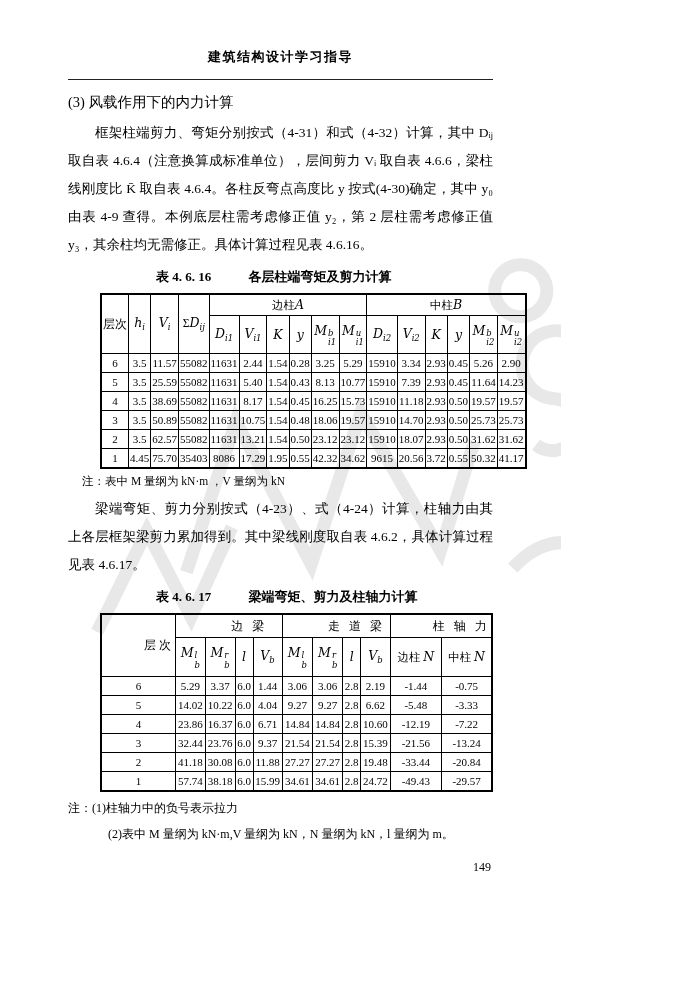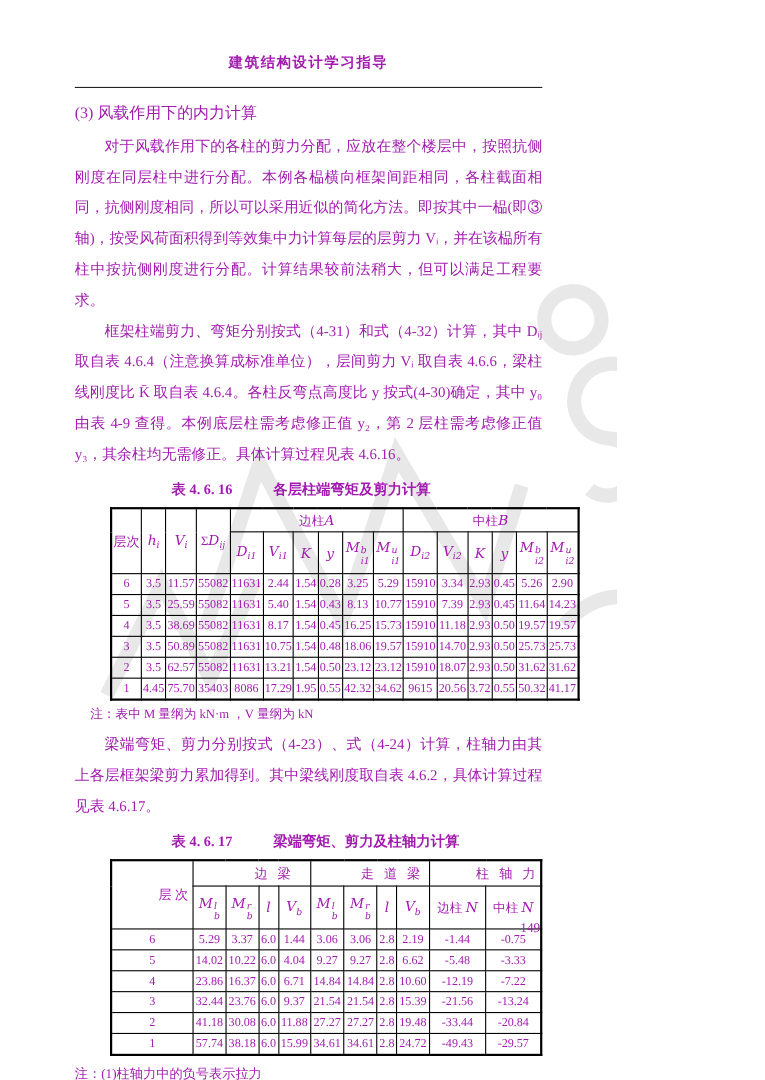--- a/index.html
+++ b/index.html
@@ -1,21 +1,21 @@
 <!DOCTYPE html>
 <html><head>
 <meta charset="utf-8">
 <style>
   html,body{margin:0;padding:0;background:#ffffff;}
   .page{
     position:relative;
     width:561px;height:982px;
     background:#ffffff;
     font-family:"Liberation Serif", serif;
-    color:#a21caf;
+    color:#000000;
     overflow:hidden;
   }
   .watermark{
     position:absolute;left:45px;top:255px;
     pointer-events:none;z-index:0;
   }
   .content{position:relative;z-index:1;padding:0 68px;}
   .doc-header{
     margin-top:48px;
     text-align:center;
@@ -64,21 +64,21 @@
     display:inline-flex;flex-direction:column;align-items:flex-start;
     margin-left:1px;transform:translateY(1px);
   }
   .stk span{
     font-size:8.5px;line-height:1.1;
     font-style:italic;font-family:"DejaVu Serif",serif;
   }
   .tbl-note{font-size:11.5px;margin:5px 0 6px 14px;}
   .bottom-notes{font-size:12px;margin-top:8px;}
   .bottom-notes .note-line2{margin-left:40px;margin-top:9px;}
-  .page-num{position:absolute;right:70px;top:836px;font-size:12px;z-index:1;}
+  .page-num{position:absolute;right:70px;top:860px;font-size:12px;z-index:1;}
 </style>
 </head>
 <body>
 
 <div class="page">
 
   <svg class="watermark" width="600" height="400" viewBox="0 0 600 400">
     <g stroke="#e8e8e8" stroke-width="13" fill="none" transform="rotate(-6 300 200)">
       <circle cx="492" cy="55" r="26"></circle>
       <path d="M 545 110 a 34 34 0 1 0 -30 56 a 26 26 0 1 1 -24 44"></path>
@@ -87,21 +87,20 @@
       <path d="M 455 330 q 40 -35 80 -10"></path>
     </g>
   </svg>
 
   <div class="content">
 
     <div class="doc-header">建筑结构设计学习指导</div>
 
     <div class="section-heading">(3) 风载作用下的内力计算</div>
 
-    <p class="para">对于风载作用下的各柱的剪力分配，应放在整个楼层中，按照抗侧刚度在同层柱中进行分配。本例各榀横向框架间距相同，各柱截面相同，抗侧刚度相同，所以可以采用近似的简化方法。即按其中一榀(即③轴)，按受风荷面积得到等效集中力计算每层的层剪力 Vᵢ，并在该榀所有柱中按抗侧刚度进行分配。计算结果较前法稍大，但可以满足工程要求。</p>
     <p class="para">框架柱端剪力、弯矩分别按式（4-31）和式（4-32）计算，其中 Dᵢⱼ 取自表 4.6.4（注意换算成标准单位），层间剪力 Vᵢ 取自表 4.6.6，梁柱线刚度比 K̄ 取自表 4.6.4。各柱反弯点高度比 y 按式(4-30)确定，其中 y₀ 由表 4-9 查得。本例底层柱需考虑修正值 y₂，第 2 层柱需考虑修正值 y₃，其余柱均无需修正。具体计算过程见表 4.6.16。</p>
 
     <div class="tbl-caption">
       <span class="cap-label">表 4. 6. 16</span>
       <span>各层柱端弯矩及剪力计算</span>
     </div>
 
     <table class="data-table t1">
       <colgroup>
         <col style="width:26px">

